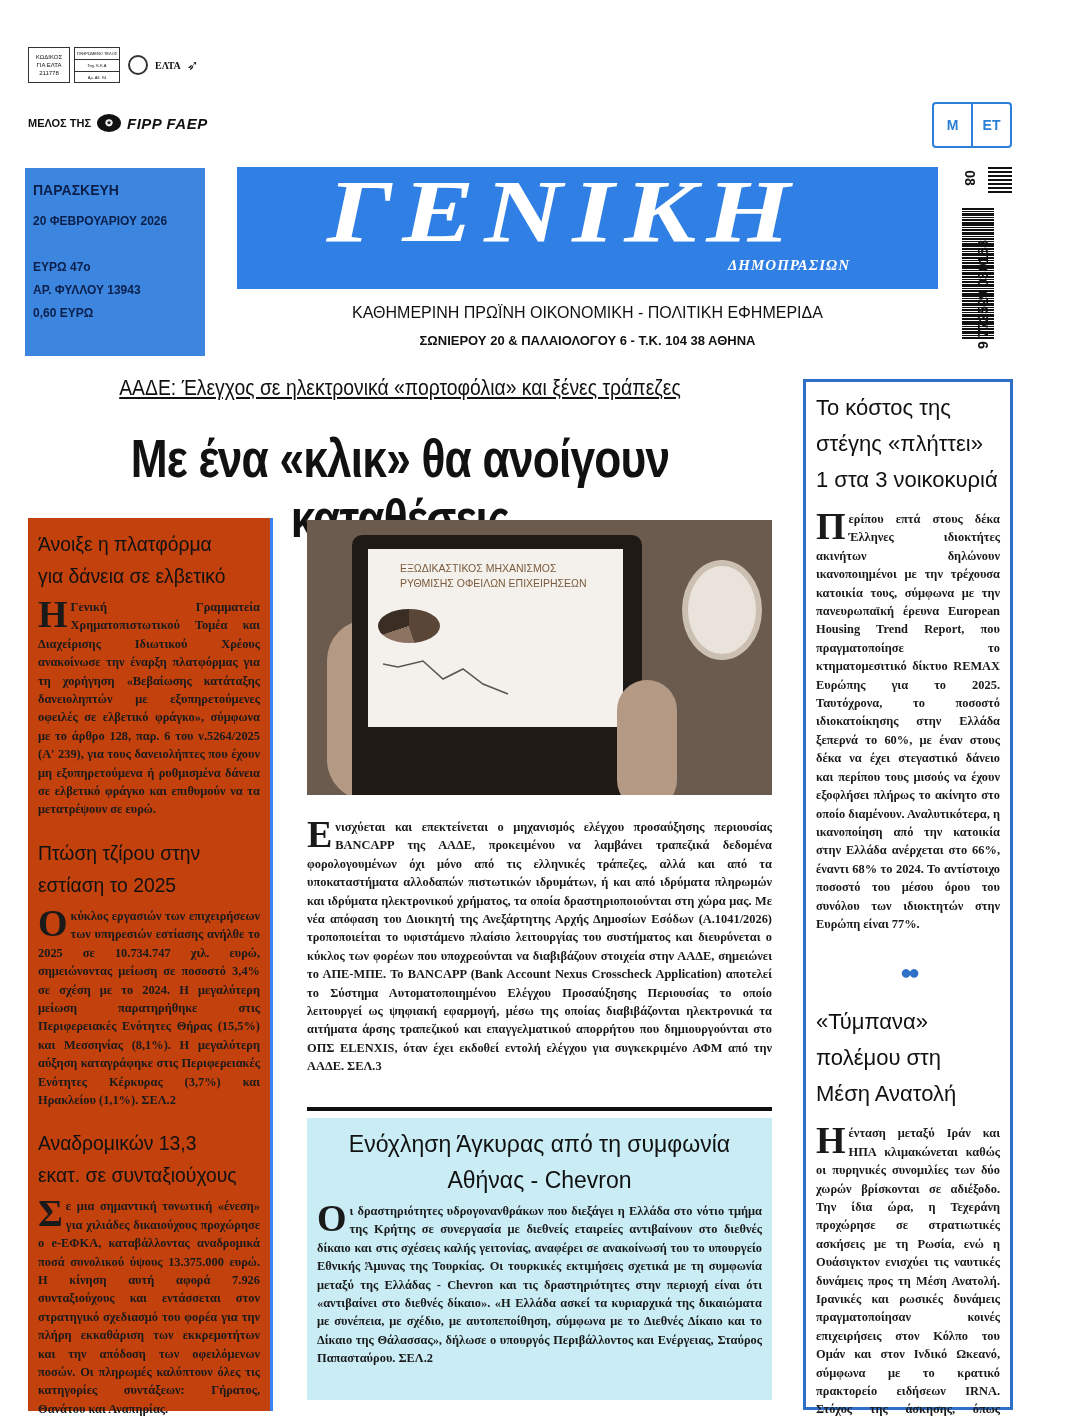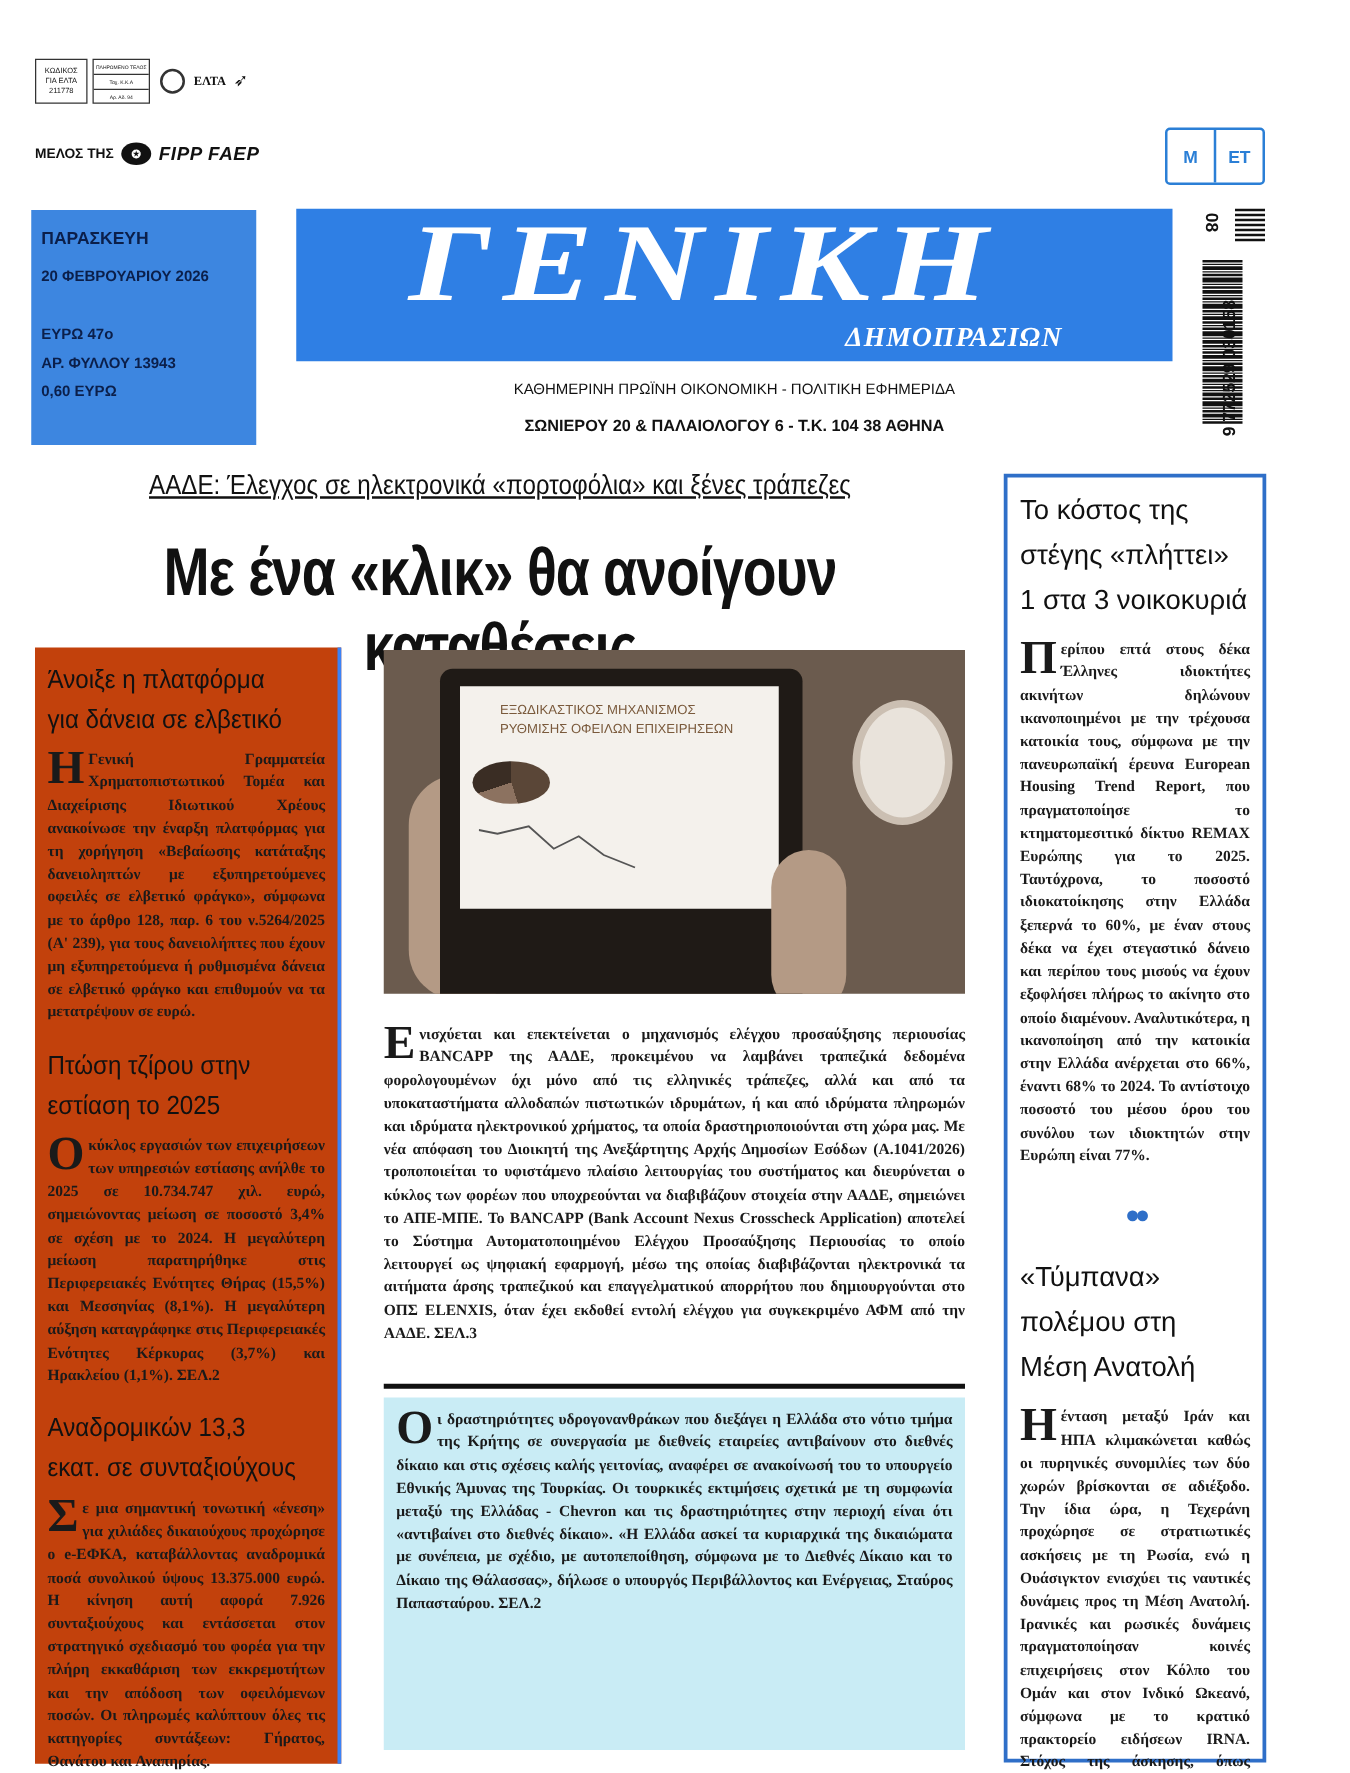--- a/index.html
+++ b/index.html
@@ -38,22 +38,22 @@
 
     
     .date-panel { left: 25px; top: 168px; width: 180px; height: 188px; background: #3d86e0; padding: 14px 8px; font-family: "Liberation Sans", sans-serif; font-weight: bold; color: #0b1f4a; }
     .date-panel .l1 { font-size: 14px; margin-bottom: 16px; }
     .date-panel .l2 { font-size: 12px; margin-bottom: 32px; }
     .date-panel .l3 { font-size: 12px; margin-bottom: 9px; }
 
     
     .masthead { left: 237px; top: 167px; width: 701px; height: 122px; background: #2f7fe4; }
     .masthead .title { position: absolute; left: 90px; top: 0; font-family: "Liberation Serif", serif; font-weight: bold; font-style: italic; font-size: 108px; color: #fff; letter-spacing: 10px; line-height: 108px; transform: scaleY(0.82); transform-origin: top left; }
-    .masthead .sub { position: absolute; right: 88px; top: 90px; font-family: "Liberation Serif", serif; font-weight: bold; font-style: italic; font-size: 22px; color: #fff; letter-spacing: 1px; }
-    .tagline { left: 237px; top: 304px; width: 701px; text-align: center; font-family: "Liberation Sans", sans-serif; font-size: 12px; letter-spacing: 0px; }
+    .masthead .sub { position: absolute; right: 88px; top: 90px; font-family: "Liberation Serif", serif; font-weight: bold; font-style: italic; font-size: 15px; color: #fff; letter-spacing: 1px; }
+    .tagline { left: 237px; top: 304px; width: 701px; text-align: center; font-family: "Liberation Sans", sans-serif; font-size: 16px; letter-spacing: 0px; }
     .address { left: 237px; top: 333px; width: 701px; text-align: center; font-family: "Liberation Sans", sans-serif; font-weight: bold; font-size: 13px; }
 
     
     .kicker { left: 40px; top: 375px; width: 720px; text-align: center; font-family: "Liberation Sans", sans-serif; font-size: 22px; text-decoration: underline; transform: scaleX(0.88); }
     .headline { left: 20px; top: 428px; width: 760px; text-align: center; font-family: "Liberation Sans", sans-serif; font-weight: bold; font-size: 54px; letter-spacing: -1px; transform: scaleX(0.82); line-height: 60px; }
 
     
     .bluebox { background: #c2410c; border-right: 3px solid #3b82f6; }
     .left-col { left: 28px; top: 518px; width: 245px; height: 893px; padding: 10px 10px; }
     .box-head { font-family: "Liberation Sans", sans-serif; font-size: 21px; line-height: 32px; color: #111; margin-bottom: 6px; transform: scaleX(0.92); transform-origin: left; }
@@ -225,20 +225,21 @@
   <div class="hand" style="left:310px;top:160px;width:60px;height:130px;"></div>
 </div>
 
 <div class="abs center-body body-text">
   <span class="dropcap">Ε</span><span>νισχύεται και επεκτείνεται ο μηχανισμός ελέγχου προσαύξησης περιουσίας BANCAPP της ΑΑΔΕ, προκειμένου να λαμβάνει τραπεζικά δεδομένα φορολογουμένων όχι μόνο από τις ελληνικές τράπεζες, αλλά και από τα υποκαταστήματα αλλοδαπών πιστωτικών ιδρυμάτων, ή και από ιδρύματα πληρωμών και ιδρύματα ηλεκτρονικού χρήματος, τα οποία δραστηριοποιούνται στη χώρα μας. Με νέα απόφαση του Διοικητή της Ανεξάρτητης Αρχής Δημοσίων Εσόδων (Α.1041/2026) τροποποιείται το υφιστάμενο πλαίσιο λειτουργίας του συστήματος και διευρύνεται ο κύκλος των φορέων που υποχρεούνται να διαβιβάζουν στοιχεία στην ΑΑΔΕ, σημειώνει το ΑΠΕ-ΜΠΕ. Το BANCAPP (Bank Account Nexus Crosscheck Application) αποτελεί το Σύστημα Αυτοματοποιημένου Ελέγχου Προσαύξησης Περιουσίας το οποίο λειτουργεί ως ψηφιακή εφαρμογή, μέσω της οποίας διαβιβάζονται ηλεκτρονικά τα αιτήματα άρσης τραπεζικού και επαγγελματικού απορρήτου που δημιουργούνται στο ΟΠΣ ELENXIS, όταν έχει εκδοθεί εντολή ελέγχου για συγκεκριμένο ΑΦΜ από την ΑΑΔΕ. ΣΕΛ.3</span>
 </div>
 
 <div class="abs rule"></div>
 
 <div class="abs center-box">
+  <div class="box-head">Ενόχληση Άγκυρας από τη συμφωνία Αθήνας - Chevron</div>
   <div class="body-text">
     <span class="dropcap">Ο</span><span>ι δραστηριότητες υδρογονανθράκων που διεξάγει η Ελλάδα στο νότιο τμήμα της Κρήτης σε συνεργασία με διεθνείς εταιρείες αντιβαίνουν στο διεθνές δίκαιο και στις σχέσεις καλής γειτονίας, αναφέρει σε ανακοίνωσή του το υπουργείο Εθνικής Άμυνας της Τουρκίας. Οι τουρκικές εκτιμήσεις σχετικά με τη συμφωνία μεταξύ της Ελλάδας - Chevron και τις δραστηριότητες στην περιοχή είναι ότι «αντιβαίνει στο διεθνές δίκαιο». «Η Ελλάδα ασκεί τα κυριαρχικά της δικαιώματα με συνέπεια, με σχέδιο, με αυτοπεποίθηση, σύμφωνα με το Διεθνές Δίκαιο και το Δίκαιο της Θάλασσας», δήλωσε ο υπουργός Περιβάλλοντος και Ενέργειας, Σταύρος Παπασταύρου. ΣΕΛ.2</span>
   </div>
 </div>
 
 <div class="abs right-col">
   <div>
     <div class="box-head">Το κόστος της στέγης «πλήττει» 1 στα 3 νοικοκυριά</div>
     <div class="body-text" style="margin-top:12px;">
       <span class="dropcap">Π</span><span>ερίπου επτά στους δέκα Έλληνες ιδιοκτήτες ακινήτων δηλώνουν ικανοποιημένοι με την τρέχουσα κατοικία τους, σύμφωνα με την πανευρωπαϊκή έρευνα European Housing Trend Report, που πραγματοποίησε το κτηματομεσιτικό δίκτυο REMAX Ευρώπης για το 2025. Ταυτόχρονα, το ποσοστό ιδιοκατοίκησης στην Ελλάδα ξεπερνά το 60%, με έναν στους δέκα να έχει στεγαστικό δάνειο και περίπου τους μισούς να έχουν εξοφλήσει πλήρως το ακίνητο στο οποίο διαμένουν. Αναλυτικότερα, η ικανοποίηση από την κατοικία στην Ελλάδα ανέρχεται στο 66%, έναντι 68% το 2024. Το αντίστοιχο ποσοστό του μέσου όρου του συνόλου των ιδιοκτητών στην Ευρώπη είναι 77%.</span>

